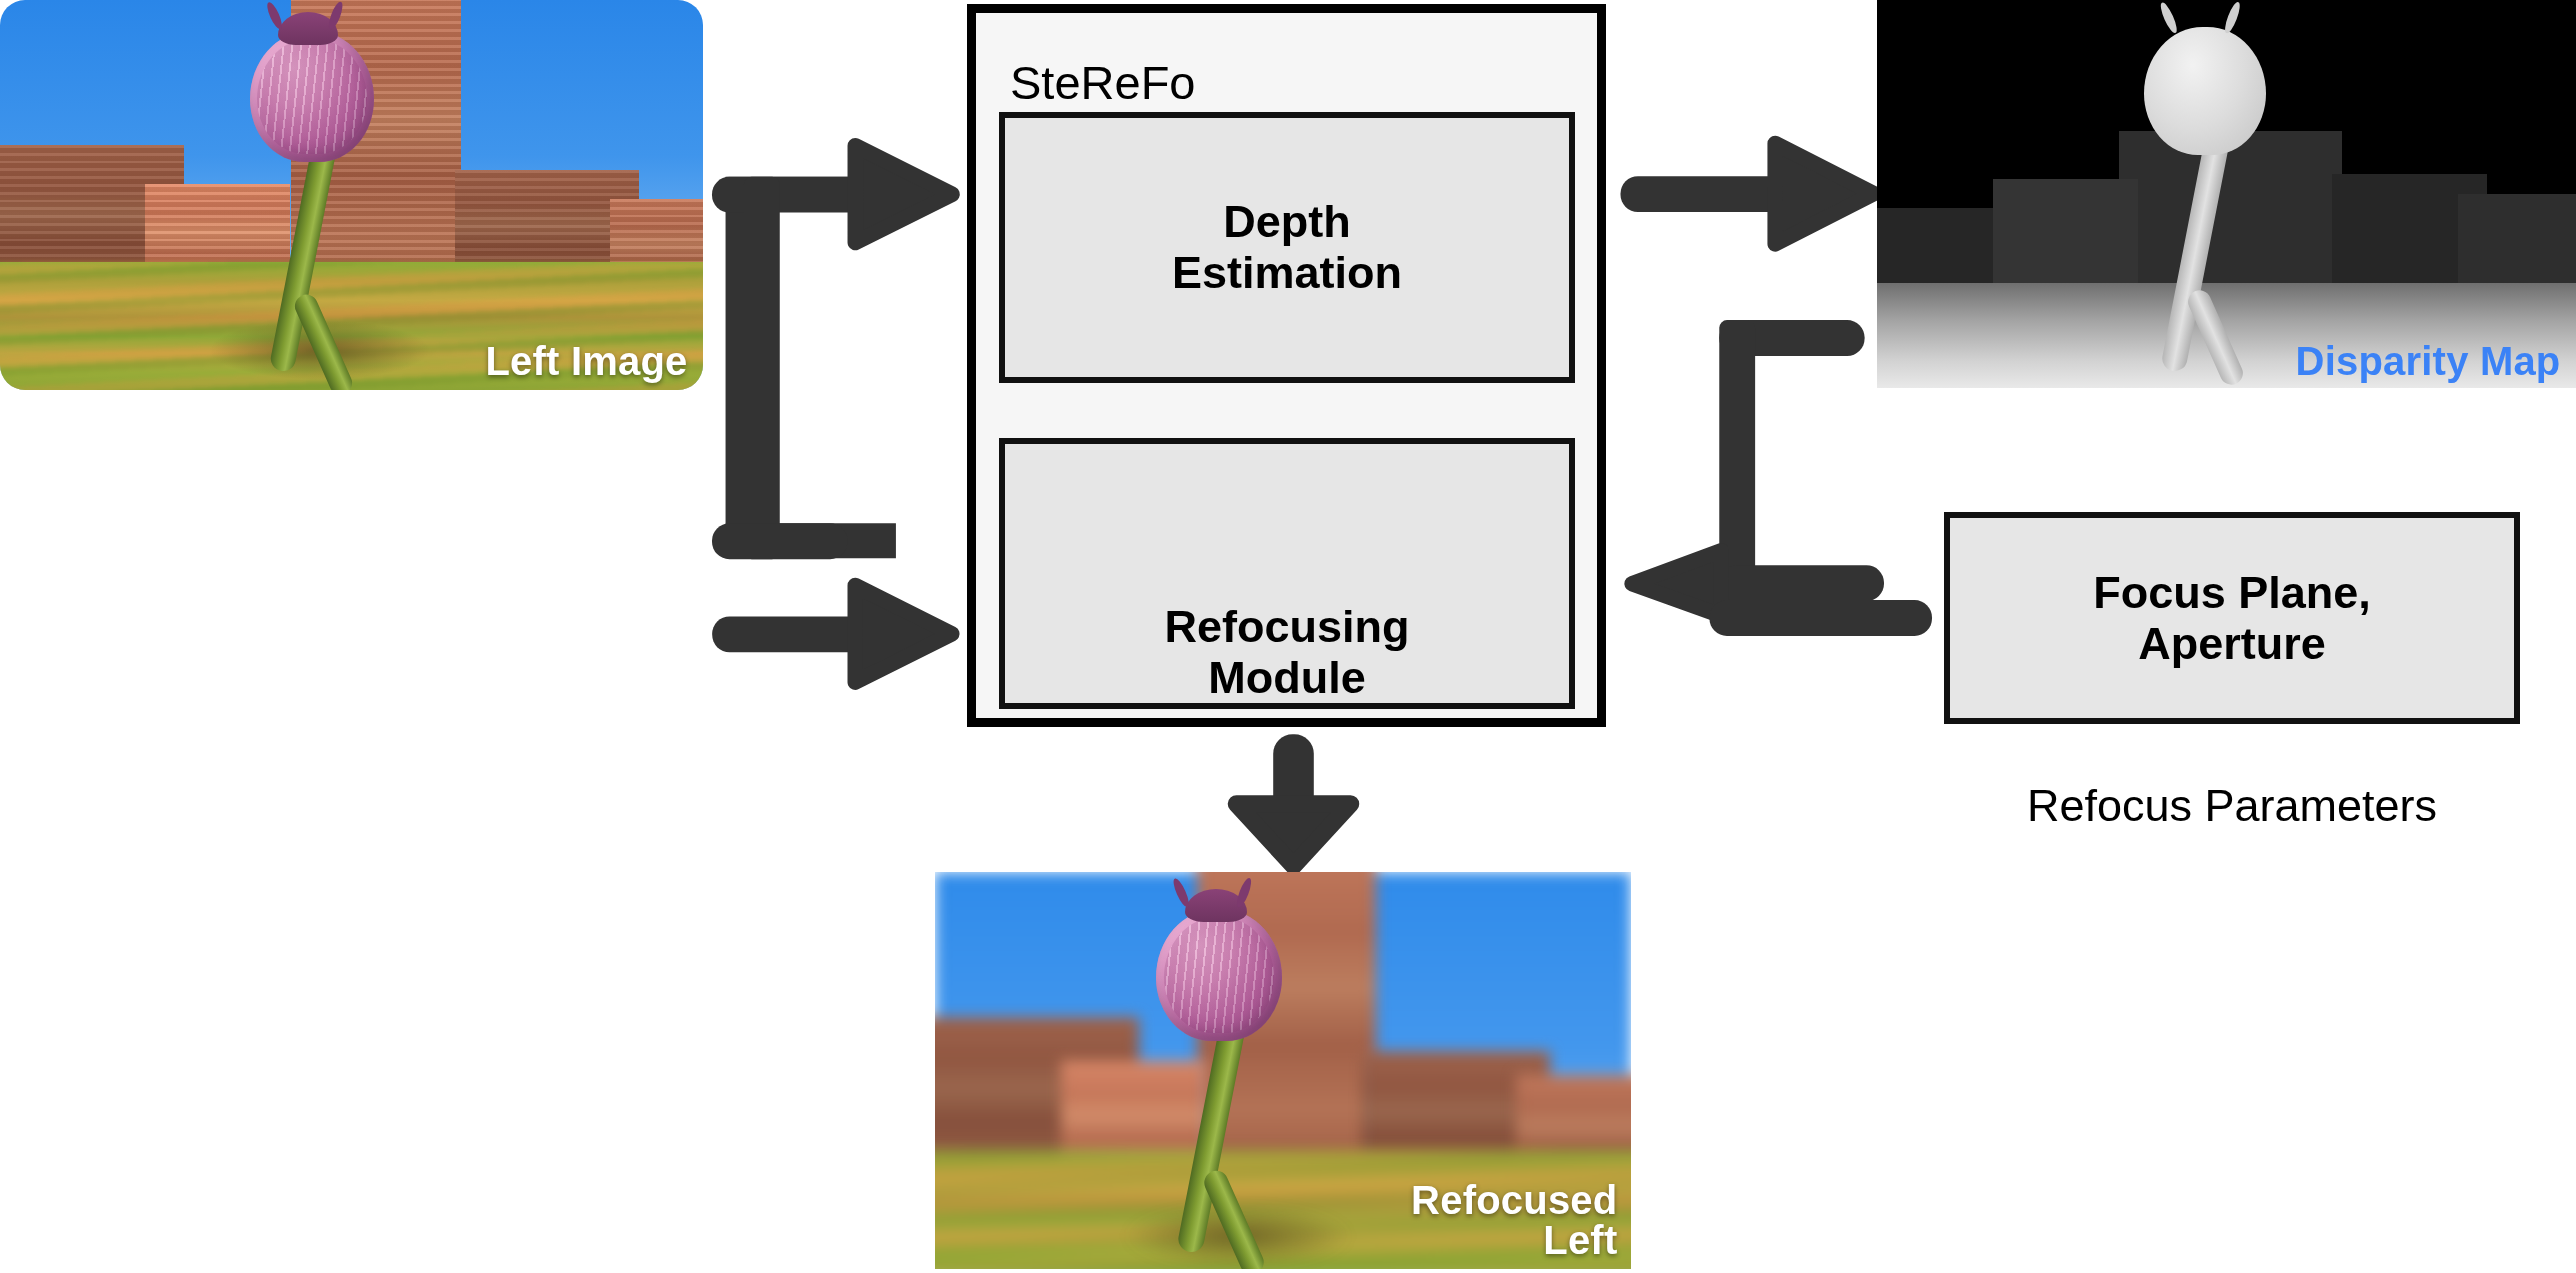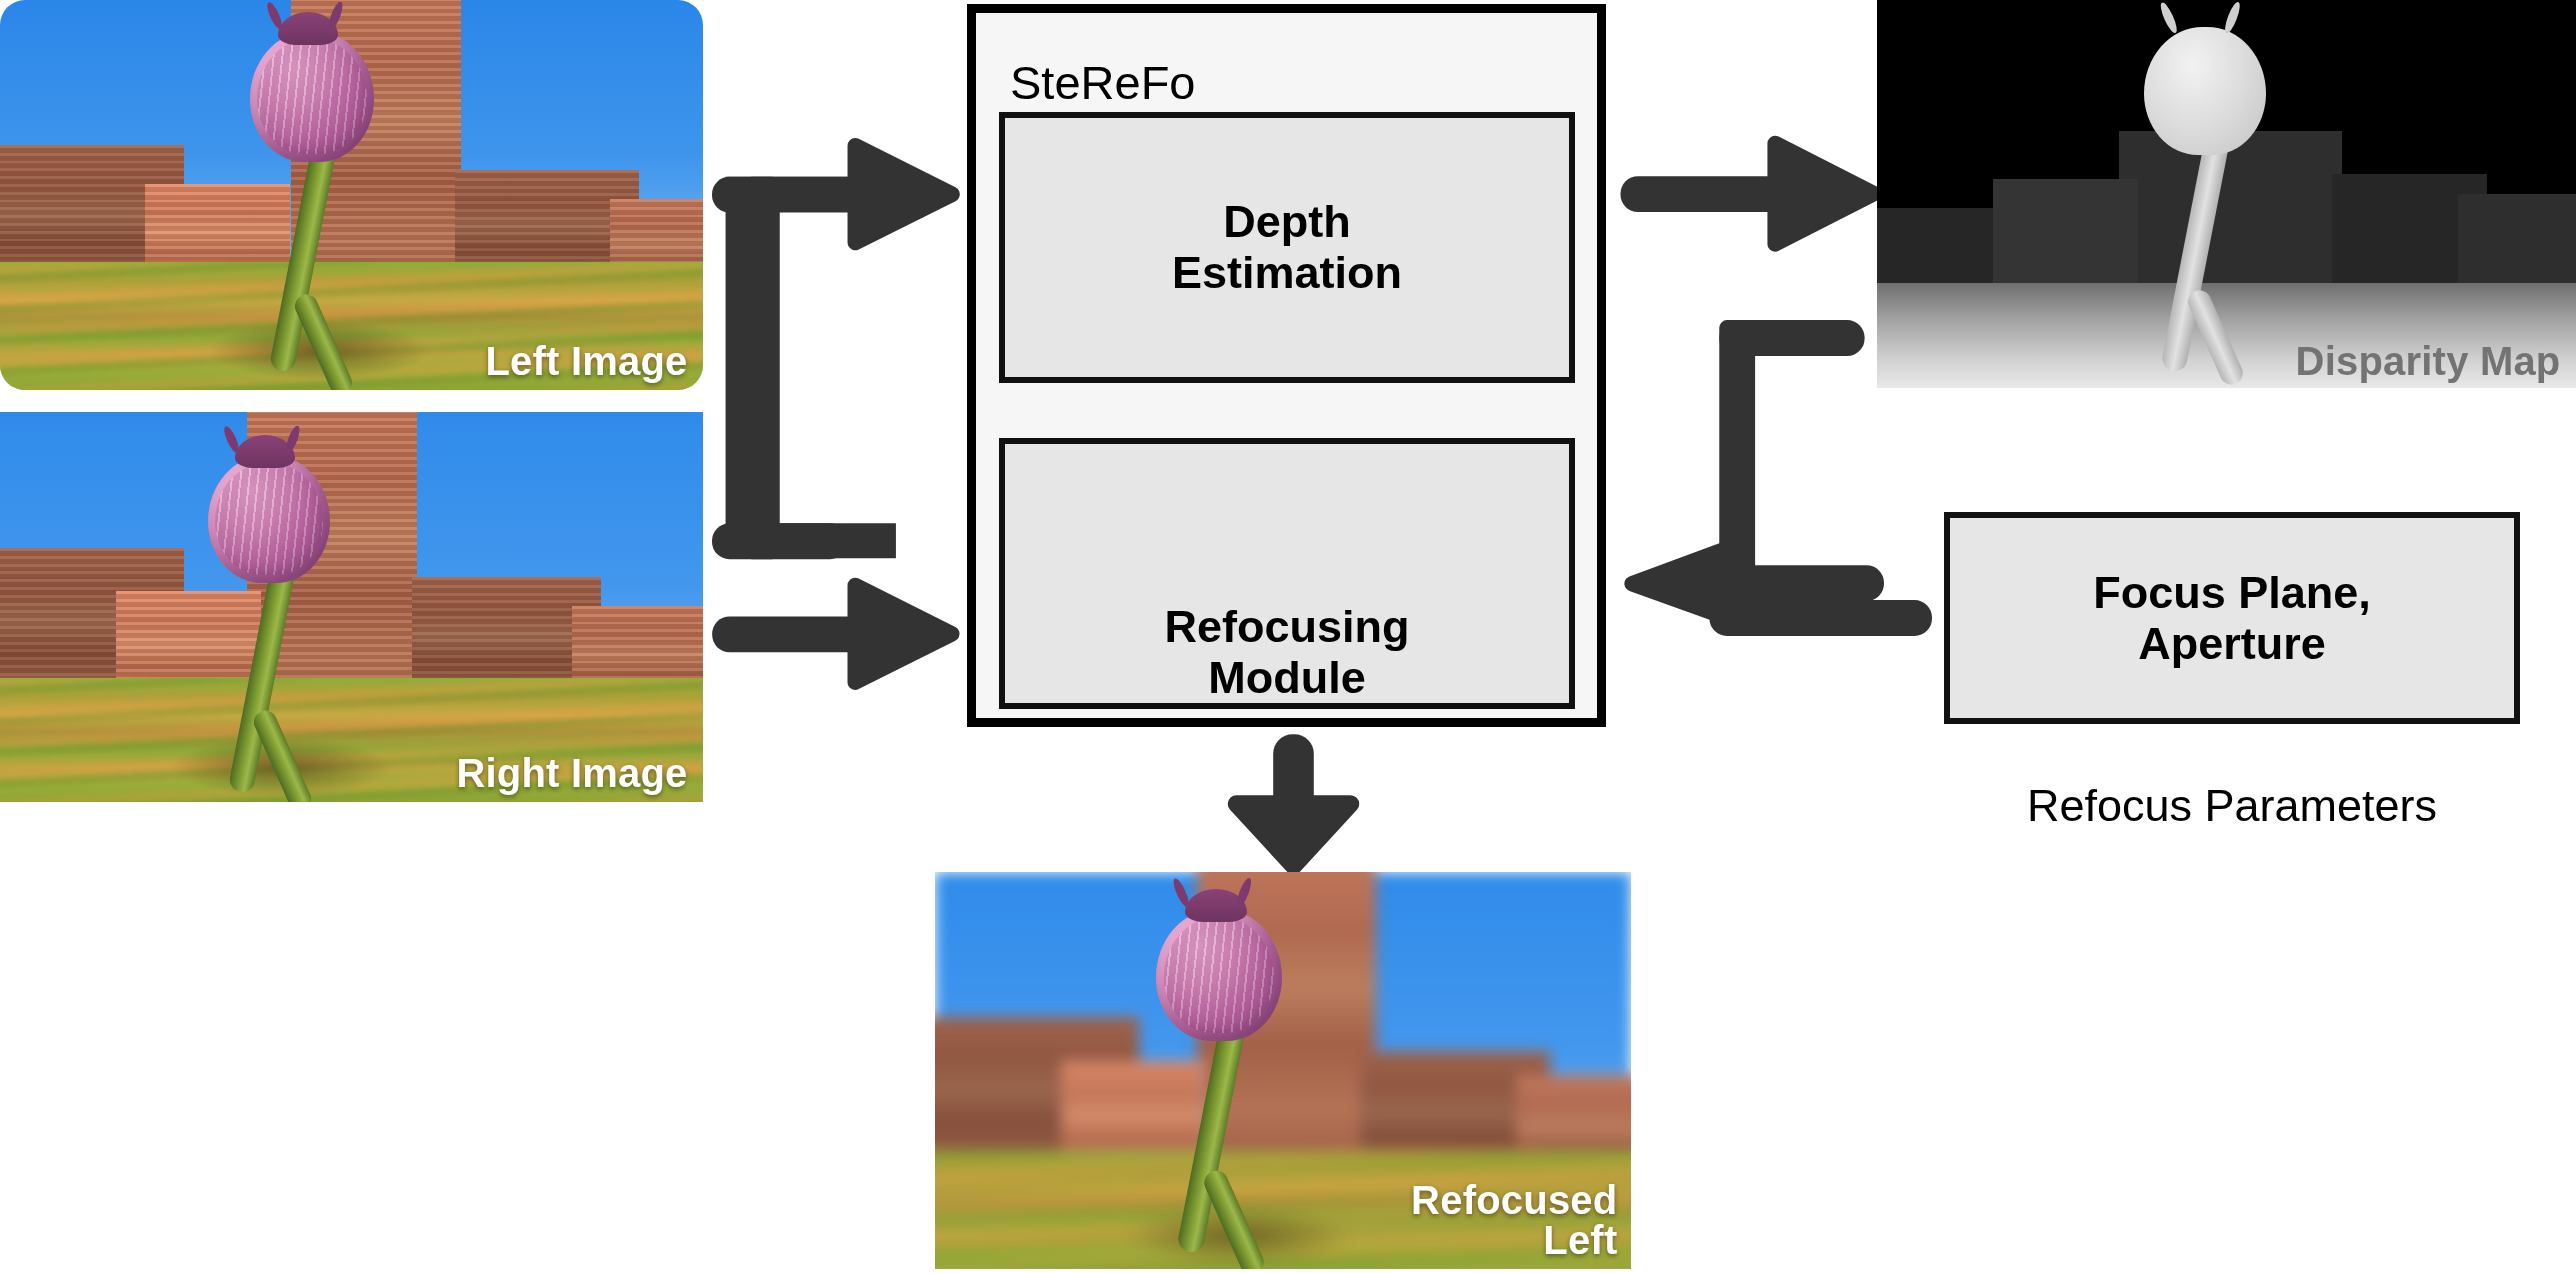--- a/index.html
+++ b/index.html
@@ -116,21 +116,21 @@
   .caption {
     position: absolute;
     color: #ffffff;
     font-weight: bold;
     line-height: 1.02;
     text-align: right;
     text-shadow: 0 1.9px 5.8px rgba(0,0,0,0.45);
     letter-spacing: 0.2px;
   }
   .caption.dark-text {
-    color: #737373;
+    color: #3b82f6;
     text-shadow: none;
   }
 
   
   .blurred .sky,
   .blurred .mesa,
   .blurred .ground,
   .blurred .shadow-blob { filter: blur(6.8px); }
   .blurred .mesa.dark { filter: blur(6.8px) brightness(0.82); }
   .blurred .mesa.light { filter: blur(6.8px) brightness(1.12); }
@@ -234,39 +234,20 @@
       <div class="stem" style="left:291px; top:136px; width:25px; height:237px; transform:rotate(11deg); border-radius:13.6px;"></div>
       <div class="stem" style="left:312px; top:291px; width:23px; height:107px; transform:rotate(-24deg); border-radius:13.6px;"></div>
       <div class="bulb" style="left:250px; top:31px; width:124px; height:131px;"></div>
       <div class="cap" style="left:278px; top:11.6px; width:60px; height:33px;"></div>
       <div class="antenna" style="left:276px; top:0px; width:8.7px; height:29px; transform:rotate(-24deg);"></div>
       <div class="antenna" style="left:326px; top:0px; width:8.7px; height:29px; transform:rotate(21deg);"></div>
     </div>
     <div class="caption" style="right:15.5px; bottom:7.8px; font-size:40px;">Left Image</div>
   </div>
 
-  <div class="img-panel" style="left:0px; top:412px; width:703px; height:390px;">
-    <div class="scene">
-      <div class="sky bright"></div>
-      <div class="mesa dark" style="left:-58px; top:136px; width:242px; height:174px;"></div>
-      <div class="mesa" style="left:247px; top:-9.7px; width:170px; height:320px;"></div>
-      <div class="mesa light" style="left:116px; top:179px; width:145px; height:126px;"></div>
-      <div class="mesa dark" style="left:412px; top:165px; width:189px; height:140px;"></div>
-      <div class="mesa" style="left:572px; top:194px; width:136px; height:116px;"></div>
-      <div class="ground" style="top:266px; bottom:-9.7px;"></div>
-      <div class="shadow-blob" style="left:170px; top:325px; width:223px; height:60px;"></div>
-      <div class="stem" style="left:250px; top:145px; width:25px; height:237px; transform:rotate(11deg); border-radius:13.6px;"></div>
-      <div class="stem" style="left:271px; top:295px; width:23px; height:107px; transform:rotate(-24deg); border-radius:13.6px;"></div>
-      <div class="bulb" style="left:208px; top:43px; width:122px; height:128px;"></div>
-      <div class="cap" style="left:235px; top:23px; width:60px; height:33px;"></div>
-      <div class="antenna" style="left:233px; top:11.6px; width:8.7px; height:29px; transform:rotate(-24deg);"></div>
-      <div class="antenna" style="left:283px; top:11.6px; width:8.7px; height:29px; transform:rotate(21deg);"></div>
-    </div>
-    <div class="caption" style="right:15.5px; bottom:7.8px; font-size:40px;">Right Image</div>
-  </div>
 
   <svg class="arrow-svg" style="left:712px; top:165px; width:242px; height:494px;" viewBox="0 0 250 510">
 
     <path d="M14,12 H190 V48 H48 V370 H190 V406 H14 V370 H14 V48 H14 Z" fill="none"></path>
     <rect x="0" y="12" width="190" height="37" rx="18"></rect>
     <rect x="33" y="12" width="37" height="395" rx="8"></rect>
     <rect x="0" y="370" width="140" height="37" rx="18"></rect>
 
     <polygon points="148,-20 248,30 148,80" stroke="#333333" stroke-width="16" stroke-linejoin="round"></polygon>
   </svg>

